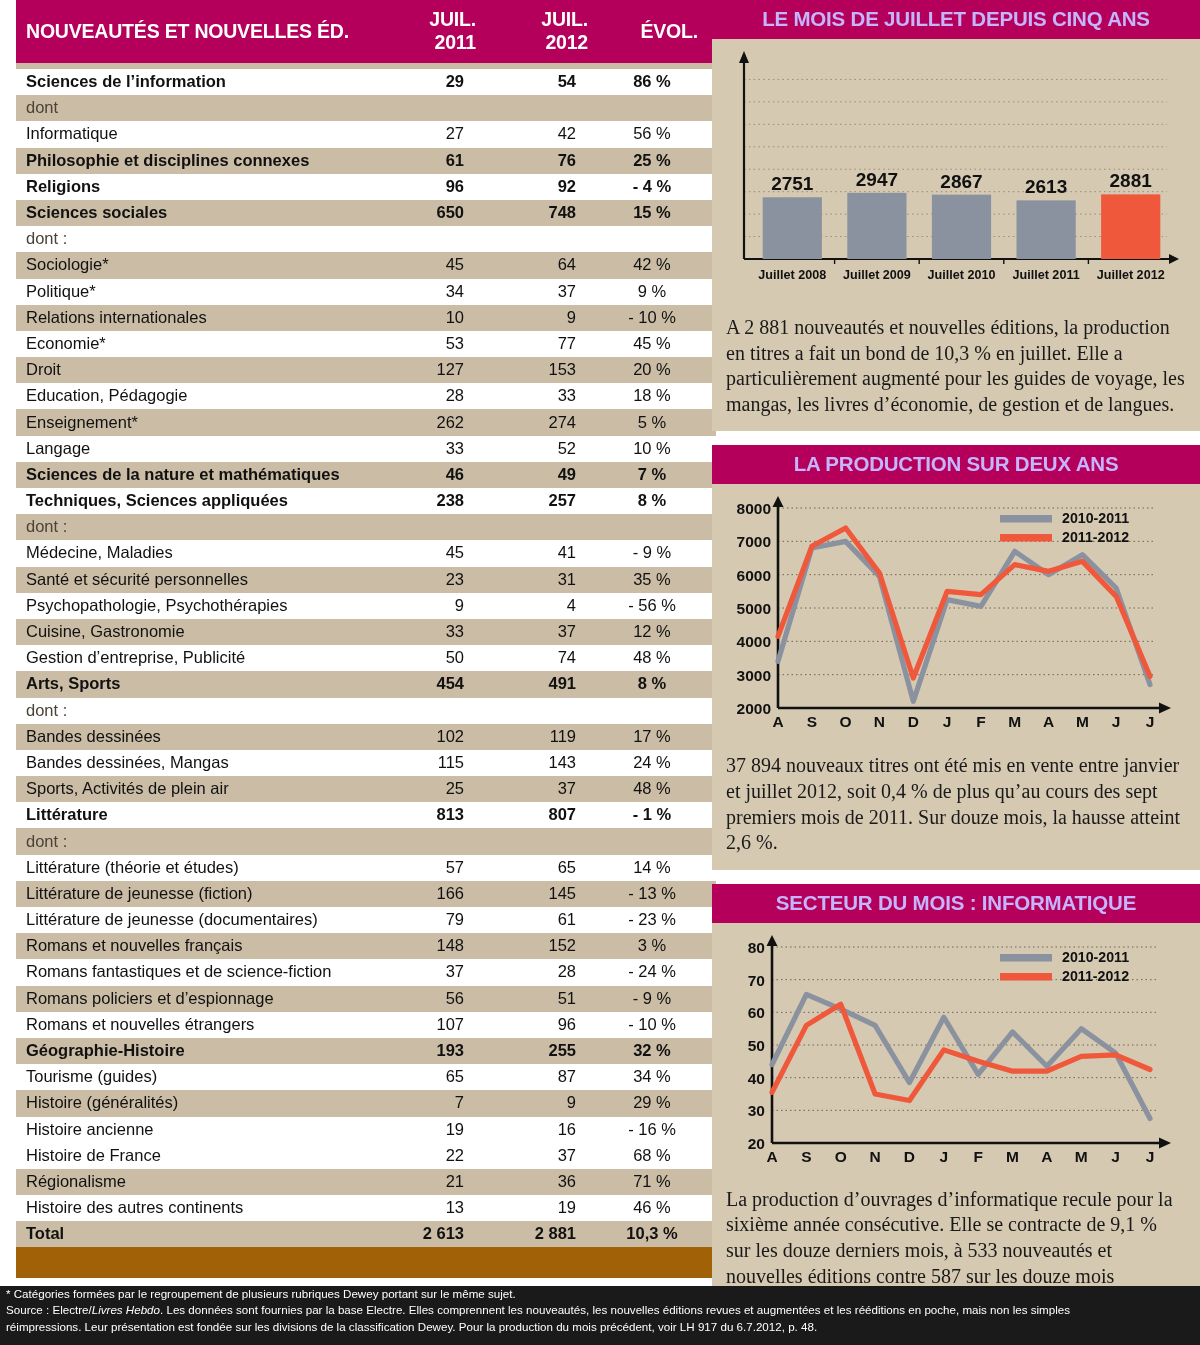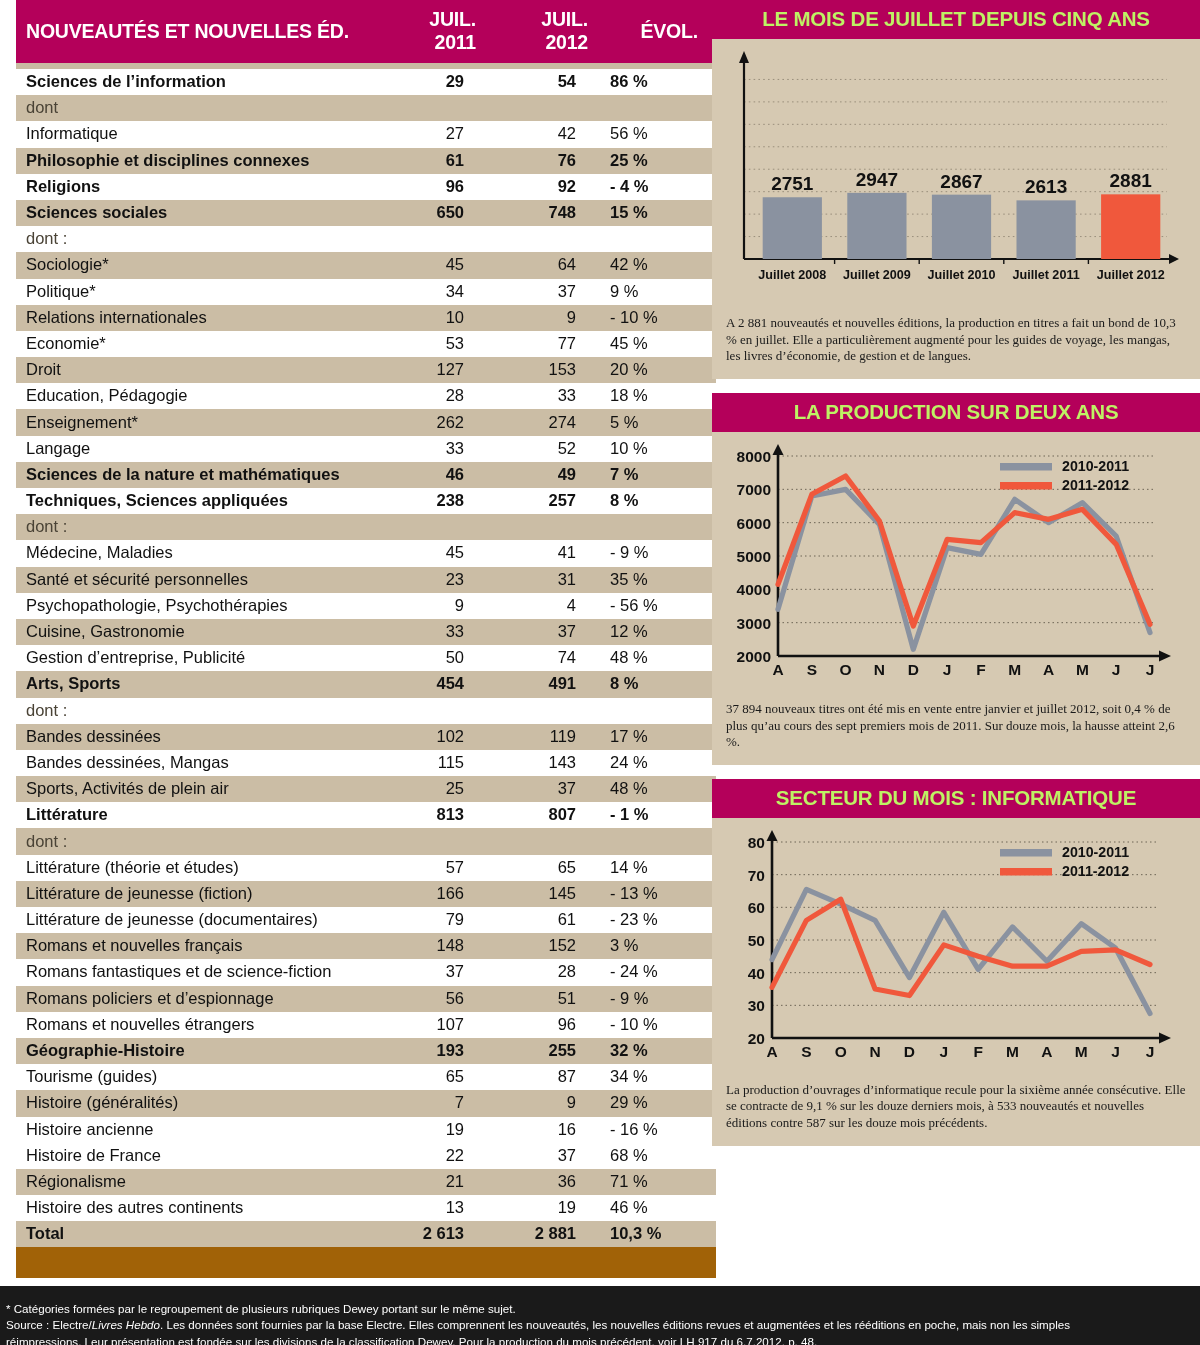--- a/index.html
+++ b/index.html
@@ -44,51 +44,51 @@
     font-size: 16.5px;
     color: #111;
     padding: 0 0 1px 0;
     height: 26.2px;
     vertical-align: middle;
     white-space: nowrap;
     overflow: hidden;
   }
   tbody td.lbl { text-align: left; padding-left: 10px; }
   tbody td.v1, tbody td.v2 { text-align: right; padding-right: 34px; }
-  tbody td.v3 { text-align: left; padding-right: 22px; }
+  tbody td.v3 { text-align: center; padding-right: 22px; }
 
   tr.shade td { background: #cbbda5; }
   tr.plain td { background: #ffffff; }
   tr.bold td { font-weight: bold; }
   tr.subhead td { color: #4a4336; }
   tr.total td { background: #cbbda5; font-weight: bold; }
 
   
   .right-col { position: absolute; left: 712px; top: 0; width: 488px; }
   .card { background: #d6c9b2; margin-bottom: 14px; }
   .card-title {
-    background: #b4005a; color:#bef264; text-align:center;
+    background: #b4005a; color:#c4b5fd; text-align:center;
     font-size: 20.5px; font-weight: bold; letter-spacing: -0.2px;
     padding: 7px 0 8px 0; font-stretch: condensed;
   }
   .card-body { padding: 6px 8px 2px 8px; }
   .card-note {
     font-family: "Liberation Serif", serif;
-    font-size: 13px; line-height: 1.28; color:#1a1a1a;
+    font-size: 20px; line-height: 1.28; color:#1a1a1a;
     padding: 6px 14px 14px 14px;
   }
 
   svg { display:block; }
 
   
   .footer {
     position: absolute; left: 0; top: 1286px; width: 1200px; height: 59px;
     background: #1a1a1a; color:#ffffff;
     font-size: 11.6px; line-height: 1.42;
-    padding: 15px 8px 0 6px;
+    padding: 0 8px 0 6px;
   }
   .footer i { font-style: italic; }
 </style>
 </head>
 <body>
 
 <div class="page">
 
   <div class="table-panel">
     <table class="stats">

